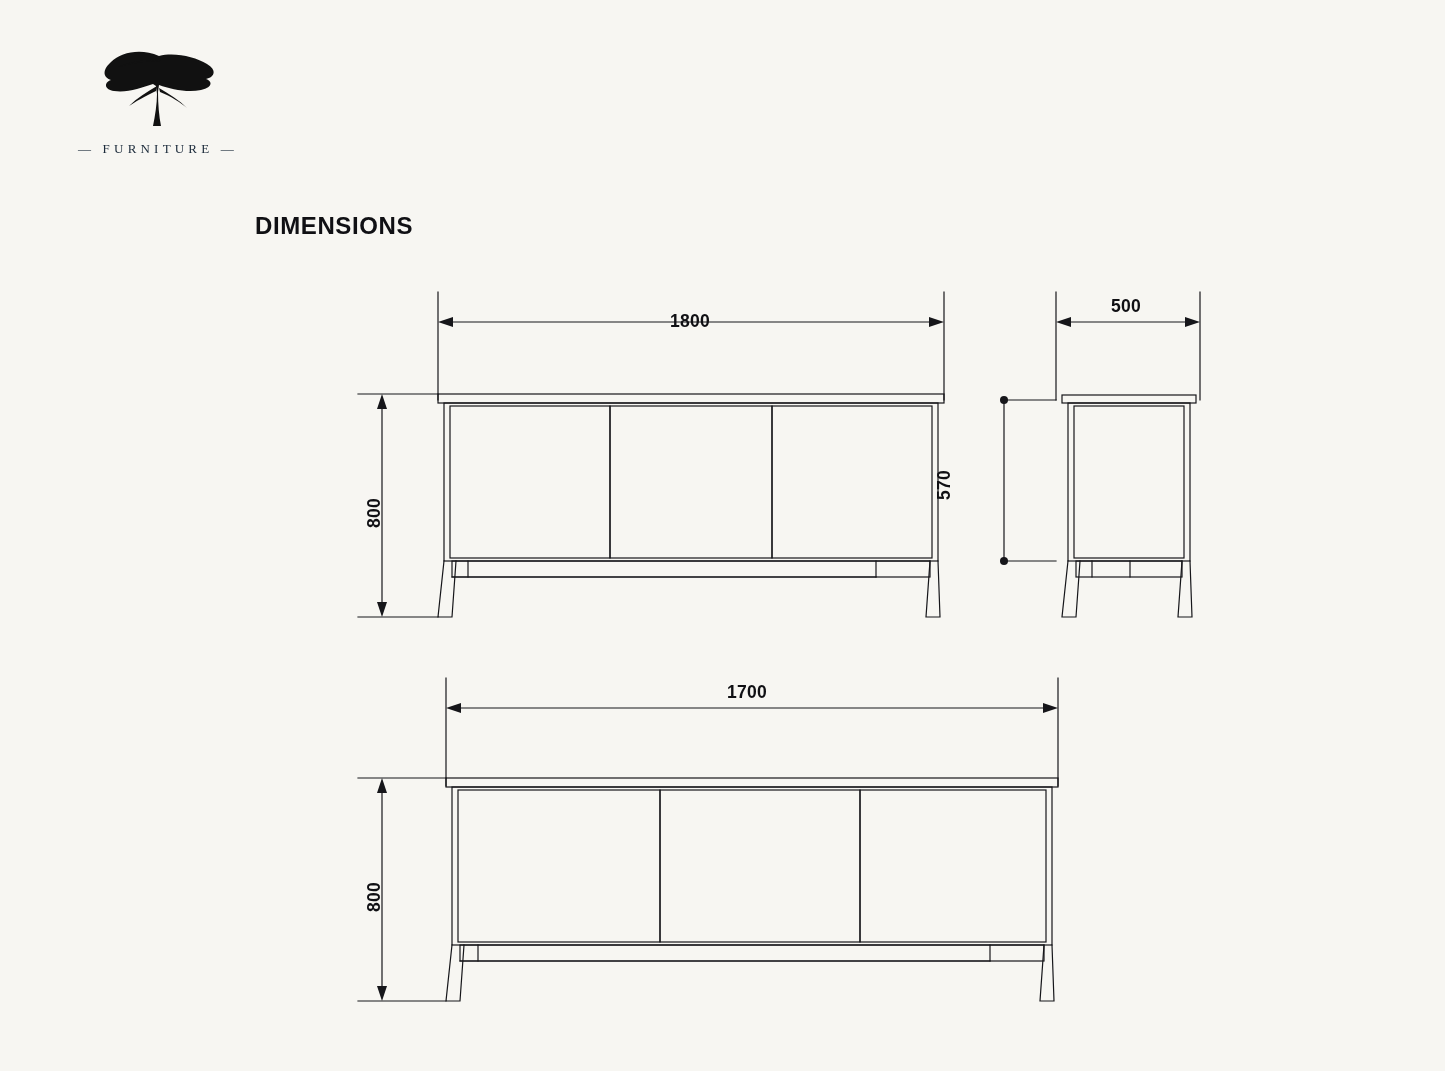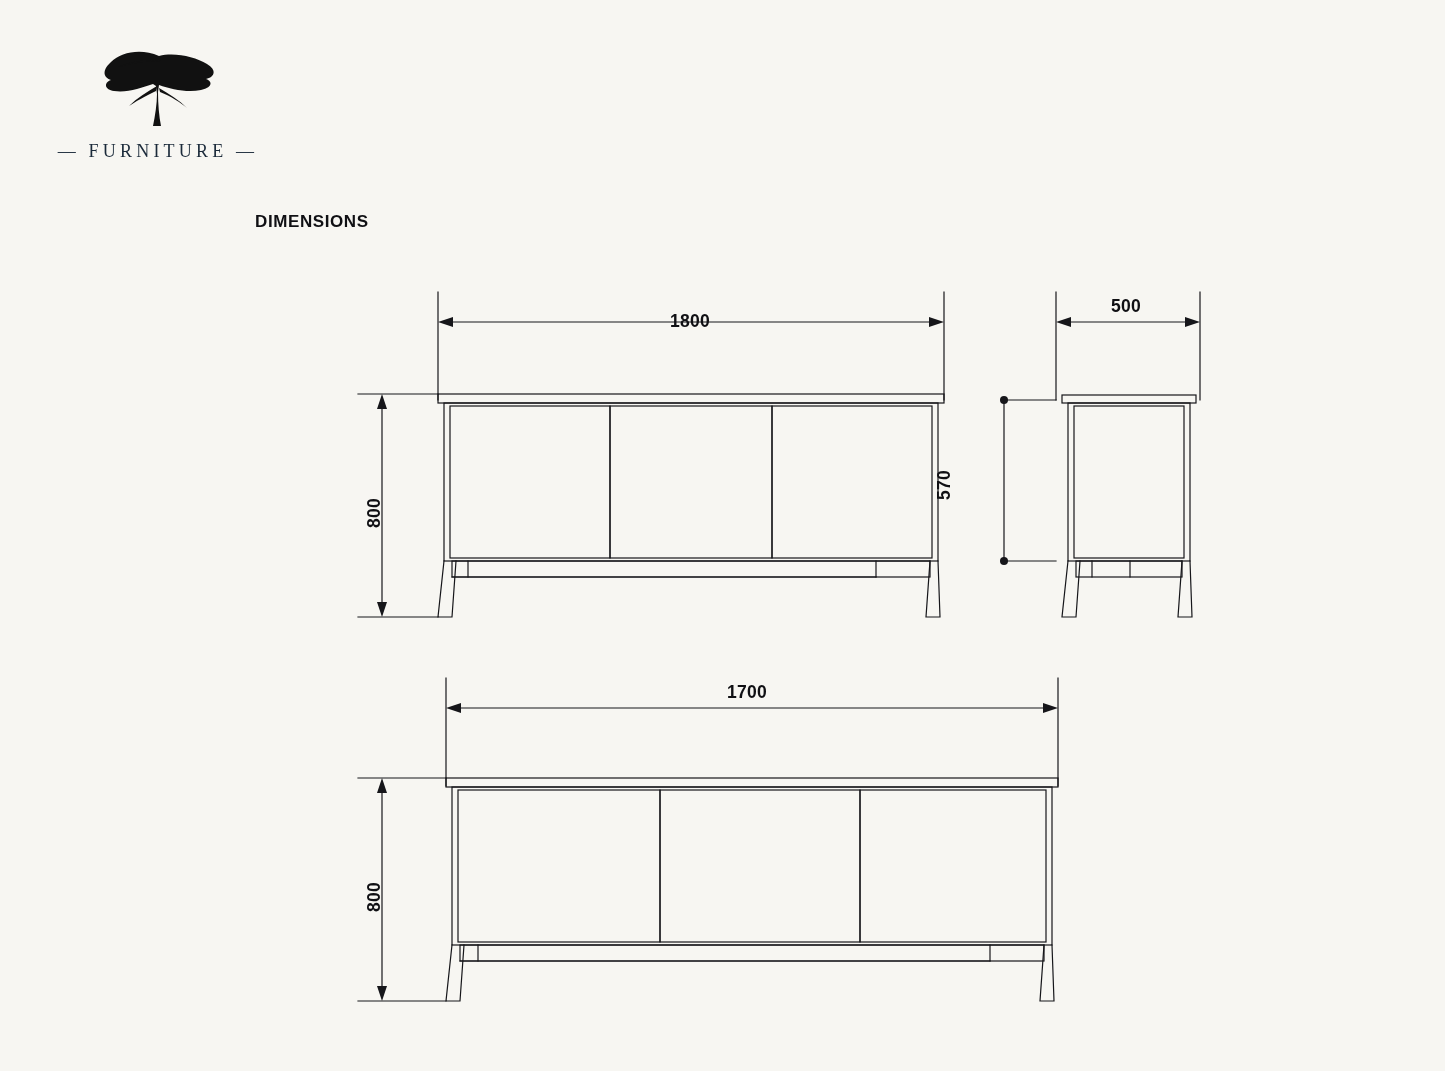--- a/index.html
+++ b/index.html
@@ -33,33 +33,33 @@
     font-family: "Liberation Serif", serif;
     font-size: 25.5px;
     letter-spacing: 1.2px;
     text-align: center;
     color: #1b2a3a;
     margin-top: 6px;
     white-space: nowrap;
   }
   .brand-sub {
     font-family: "Liberation Serif", serif;
-    font-size: 18px;
+    font-size: 13px;
     letter-spacing: 4.2px;
     text-align: center;
     color: #1b2a3a;
     margin-top: 7px;
     white-space: nowrap;
   }
 
   .page-title {
     position: absolute;
     left: 255px;
     top: 212px;
-    font-size: 17px;
+    font-size: 24px;
     font-weight: bold;
     letter-spacing: 0.6px;
     color: #101014;
   }
 
   
   .drawing {
     position: absolute;
     left: 0;
     top: 0;

